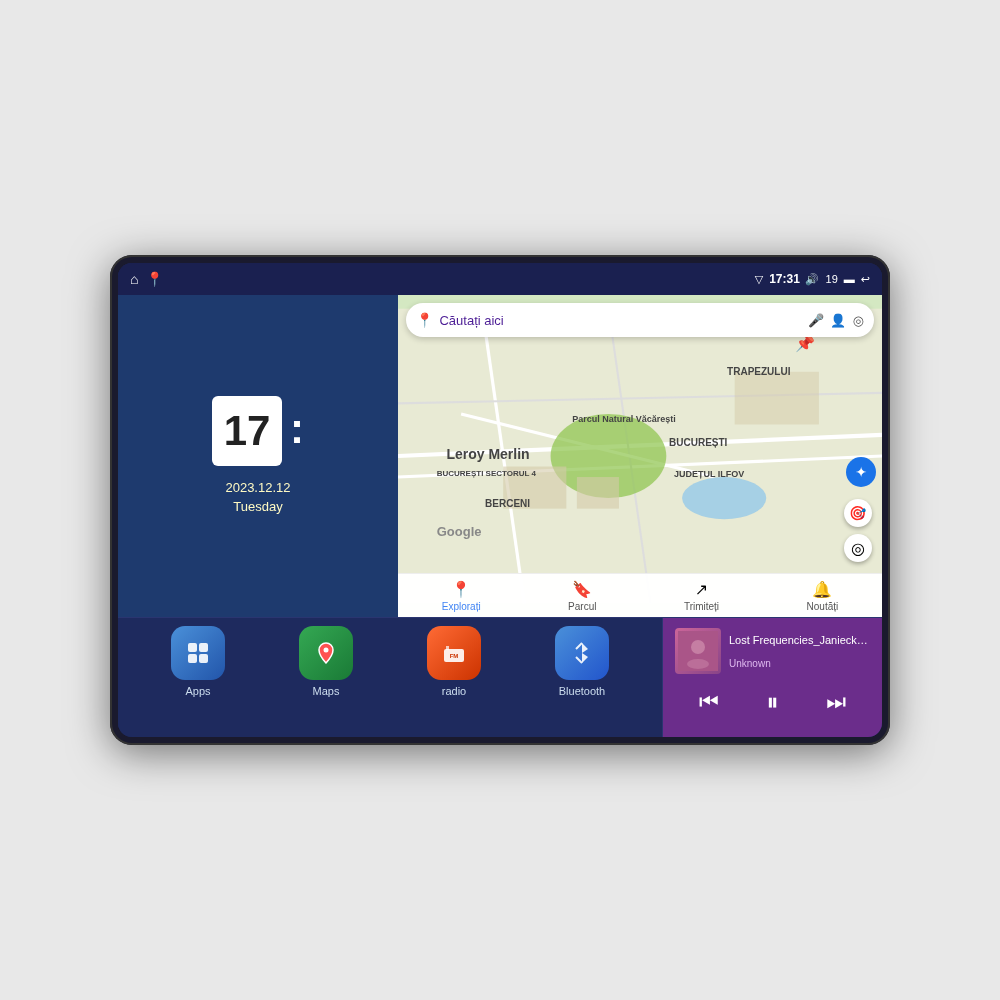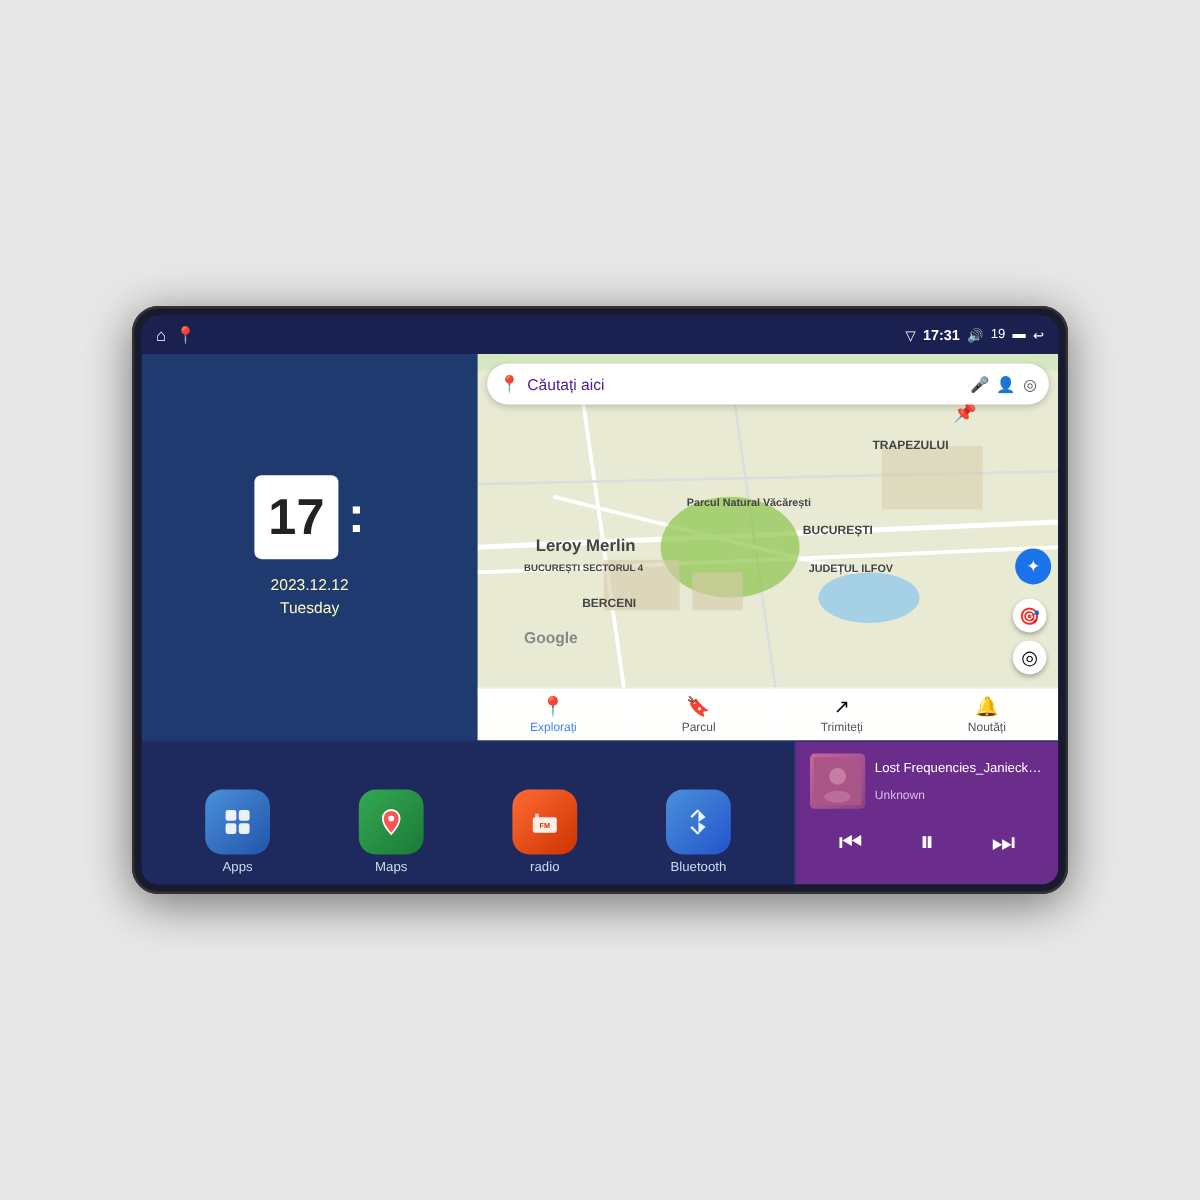--- a/index.html
+++ b/index.html
@@ -232,21 +232,21 @@
       background: #1e2a5e;
       display: flex;
       flex-shrink: 0;
       border-top: 1px solid #2a3570;
     }
 
     
     .apps-row {
       flex: 1;
       display: flex;
-      align-items: flex-end;
+      align-items: flex-start;
       justify-content: space-around;
       padding: 8px 16px;
     }
 
     .app-item {
       display: flex;
       flex-direction: column;
       align-items: center;
       gap: 5px;
       cursor: pointer;

